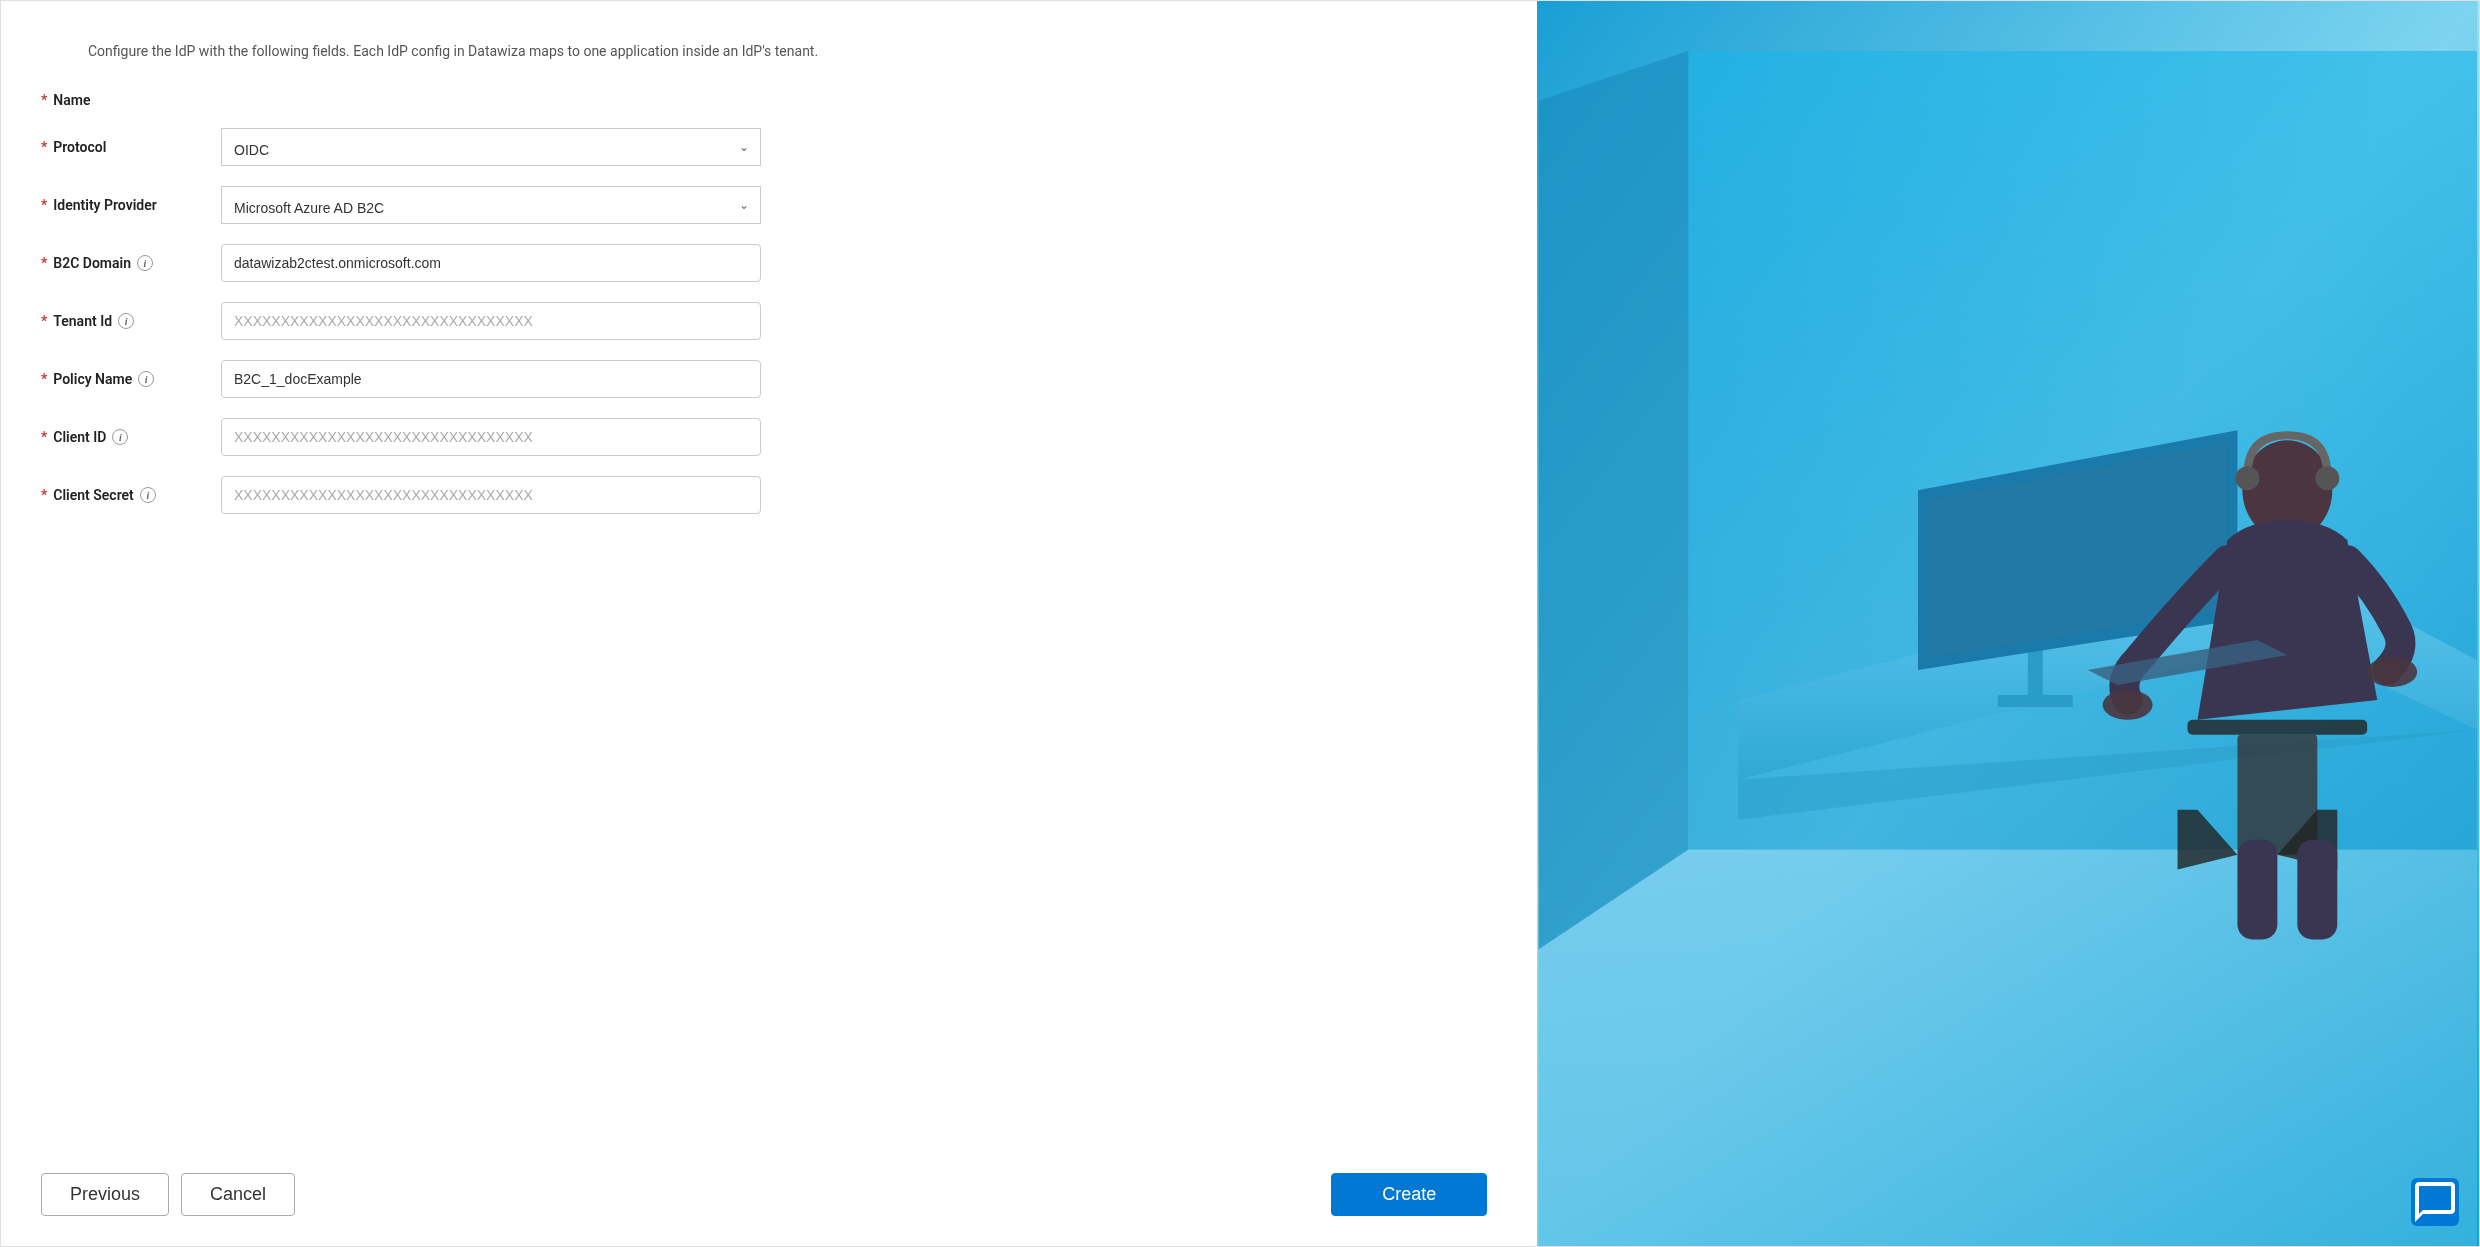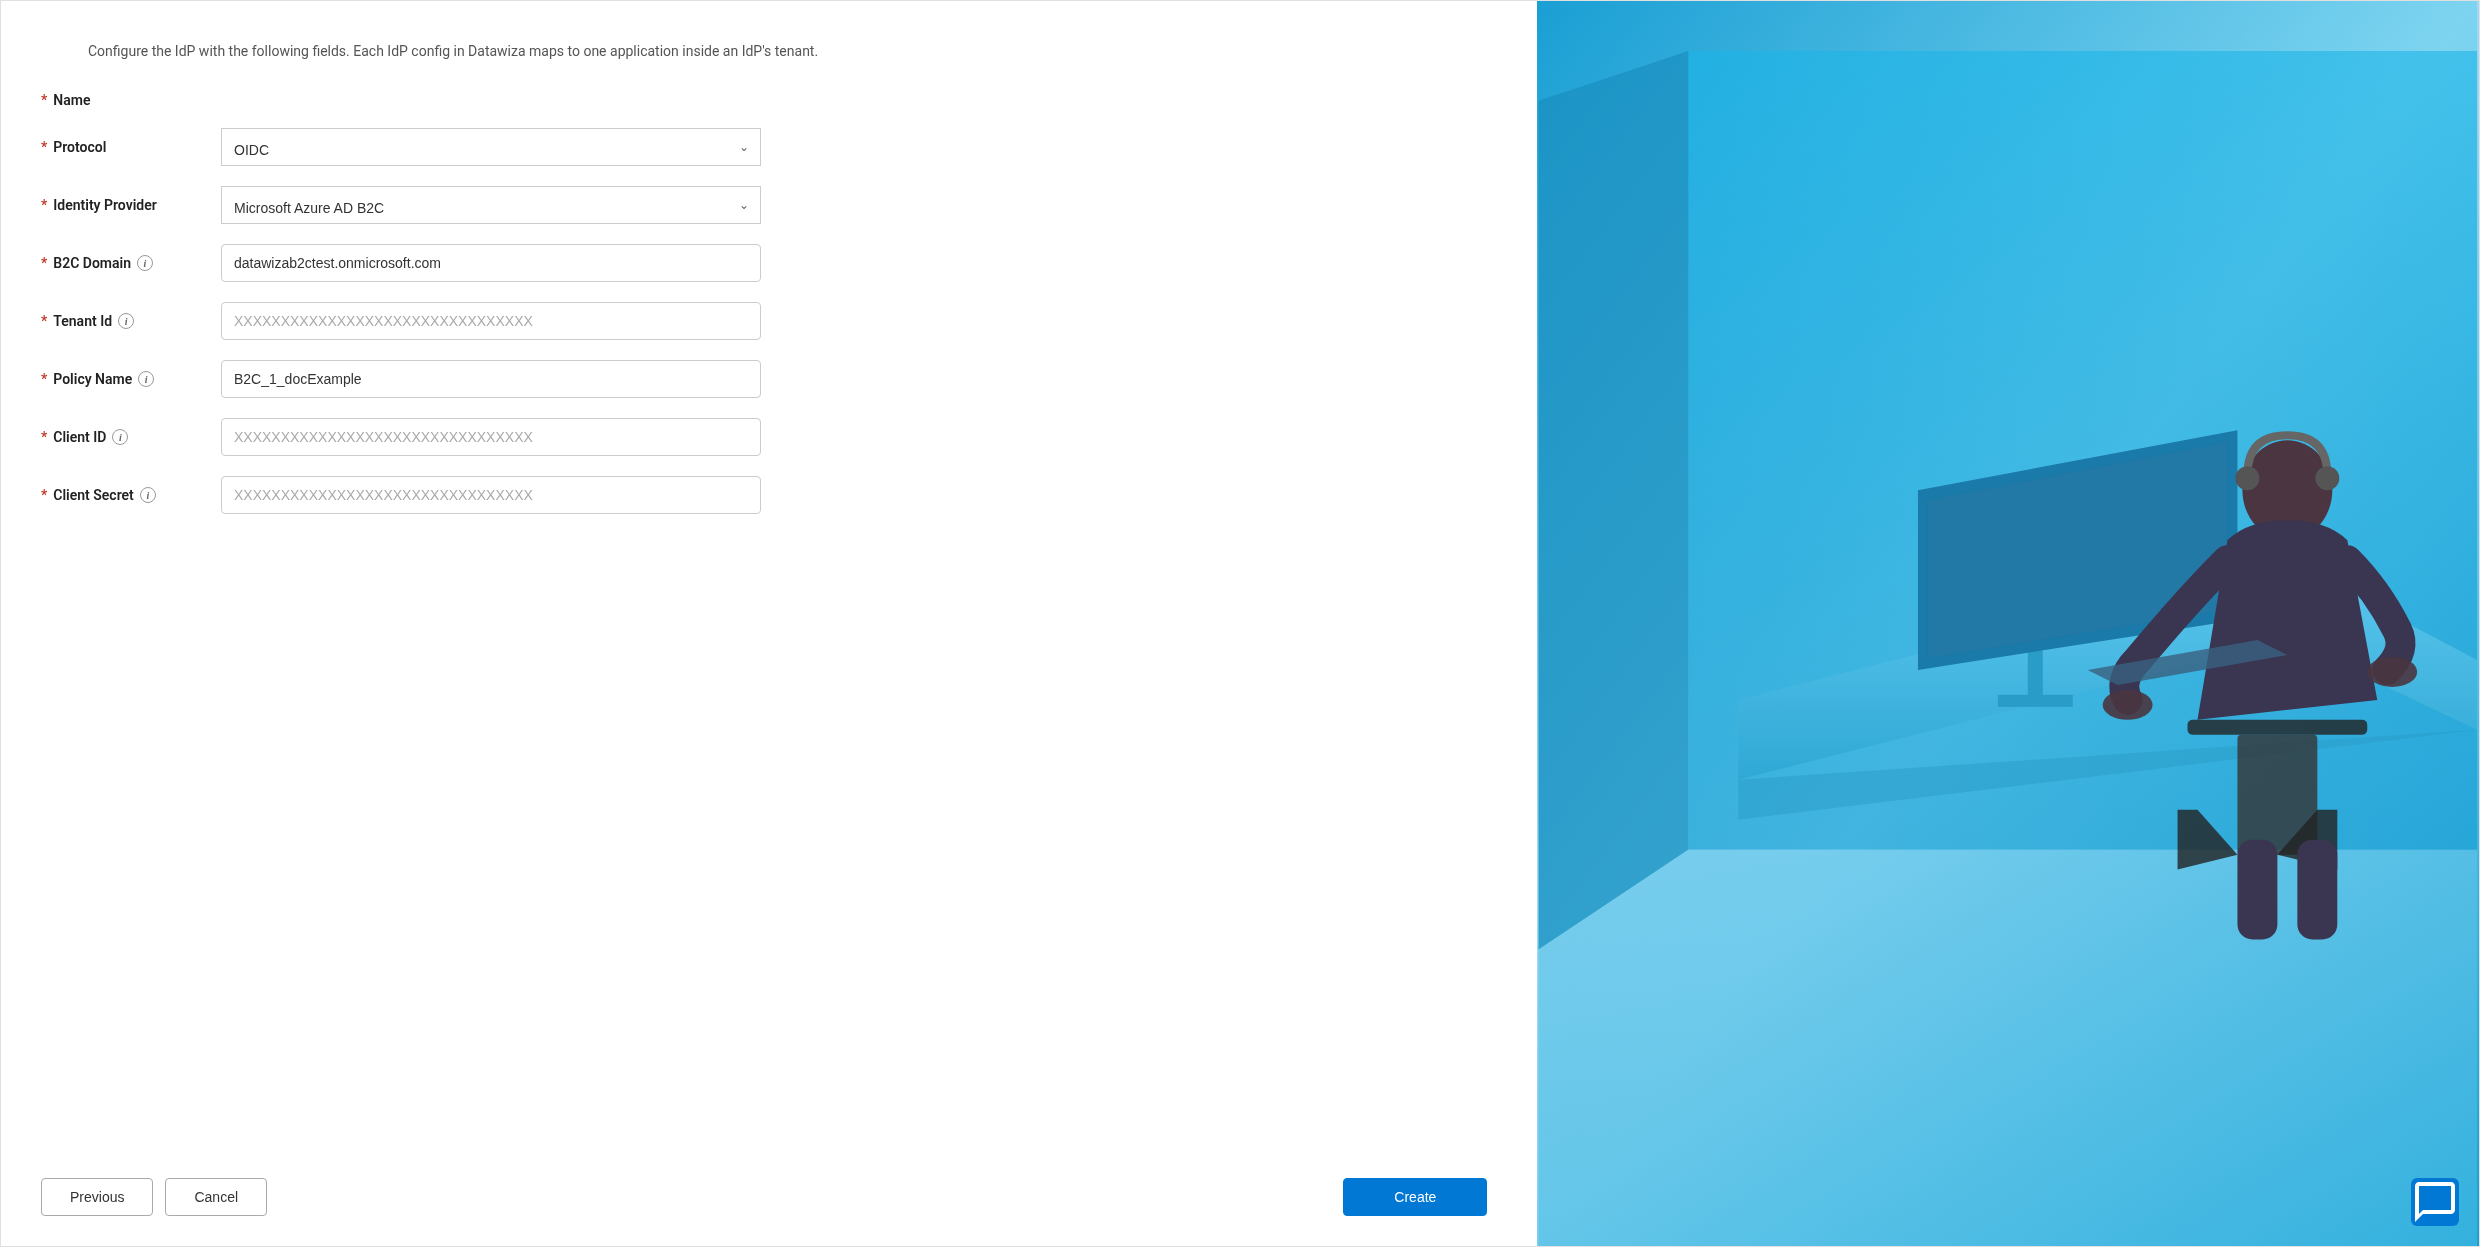--- a/index.html
+++ b/index.html
@@ -120,21 +120,21 @@
       font-size: 12px;
     }
     .form-footer {
       display: flex;
       align-items: center;
       gap: 12px;
       margin-top: 30px;
     }
     .btn {
       padding: 10px 28px;
-      font-size: 14px;
+      font-size: 18px;
       border-radius: 4px;
       cursor: pointer;
       font-weight: 500;
     }
     .btn-outline {
       background: #fff;
       border: 1px solid #aaa;
       color: #333;
     }
     .btn-primary {

